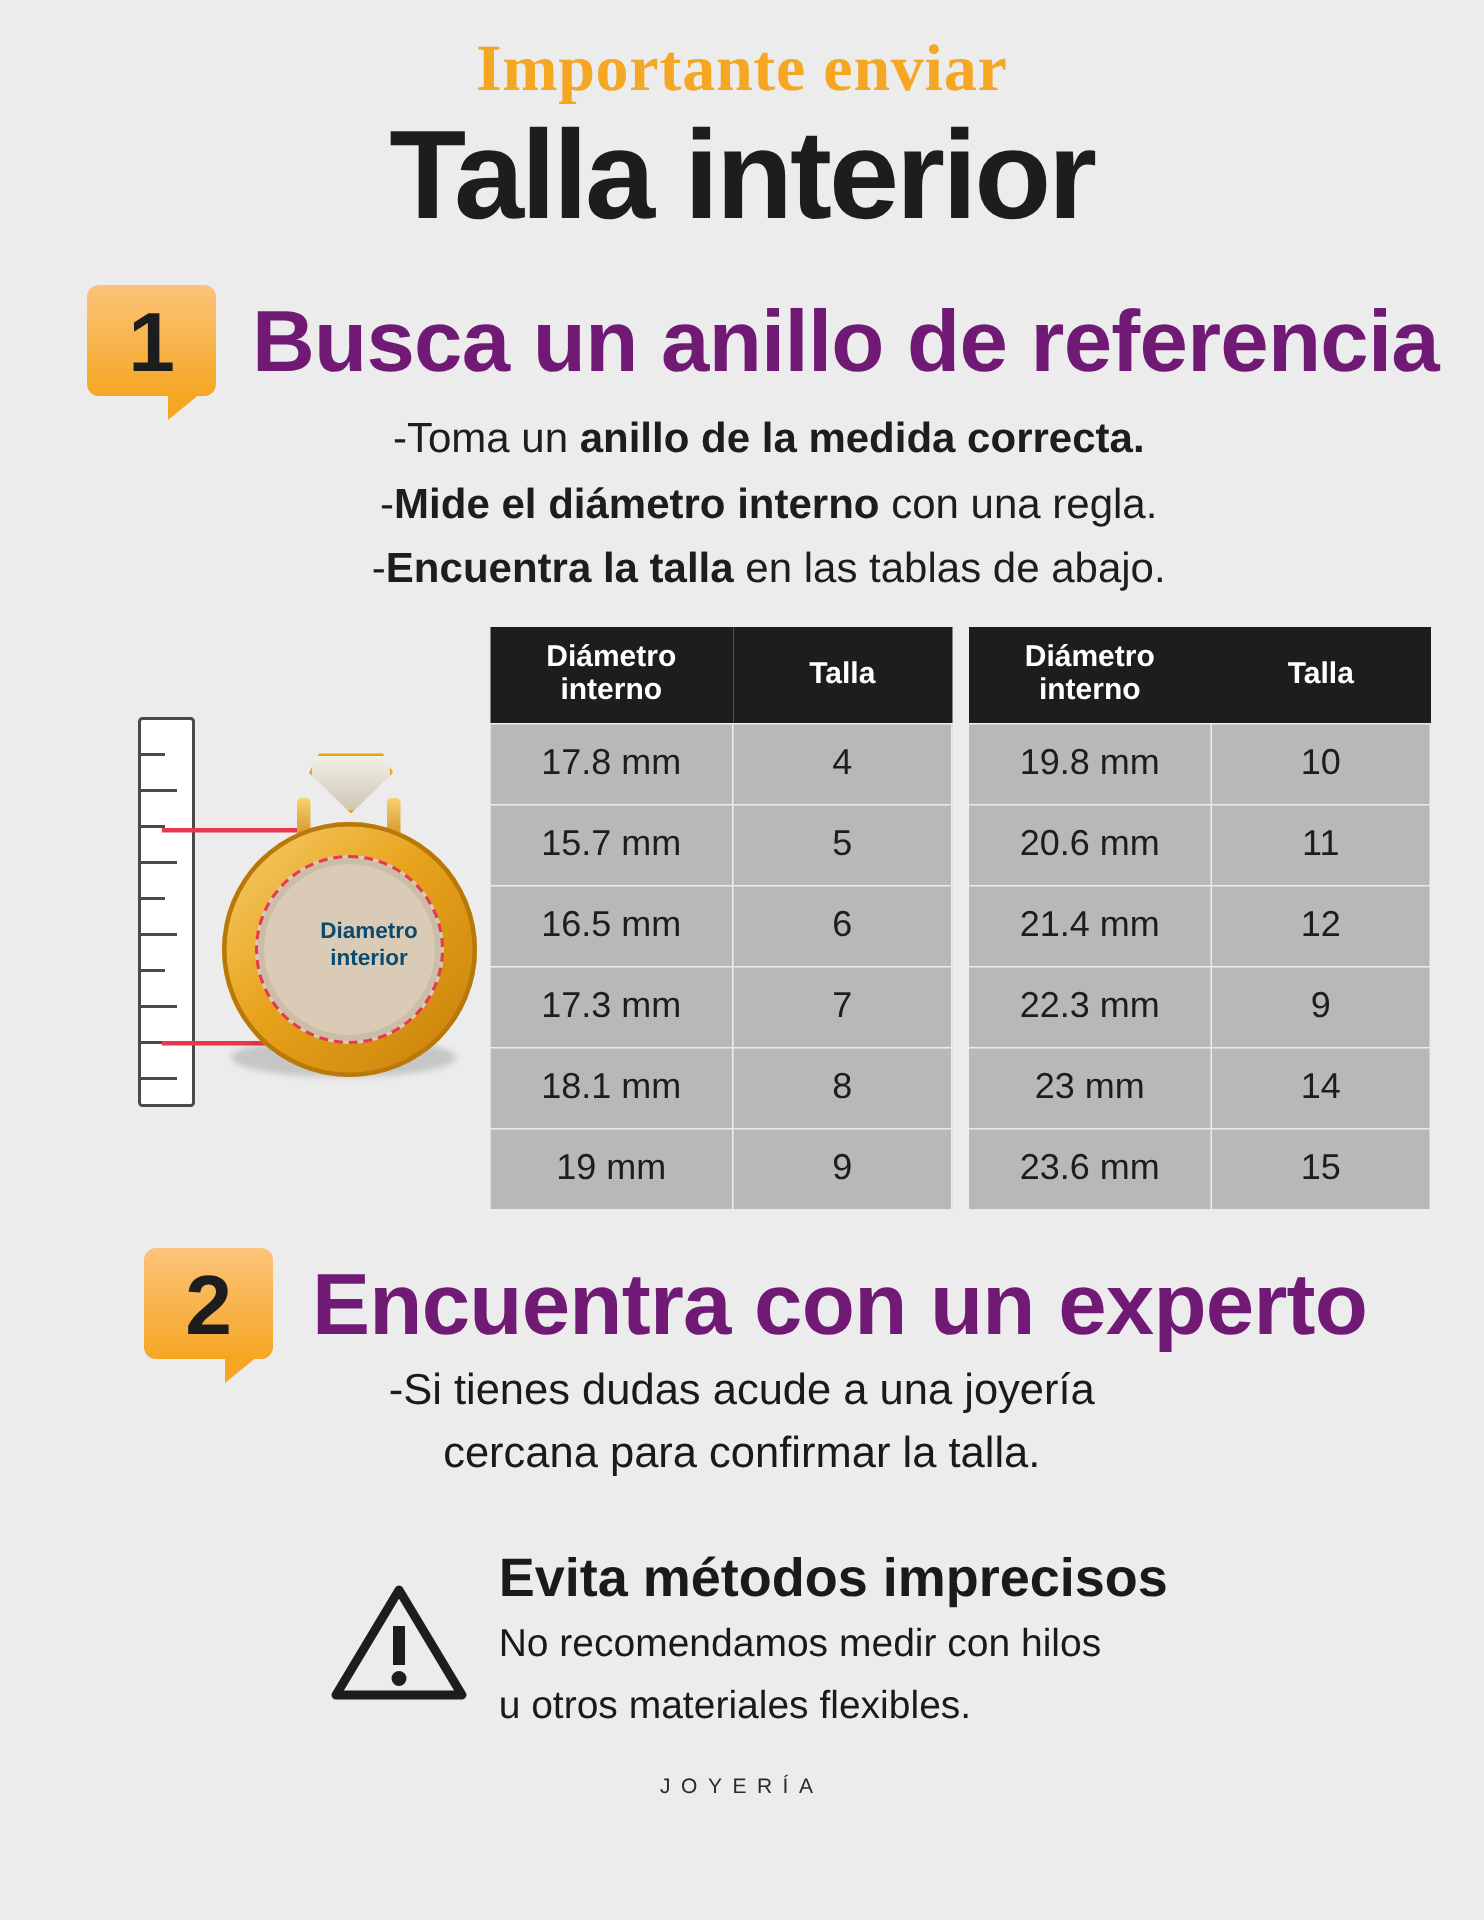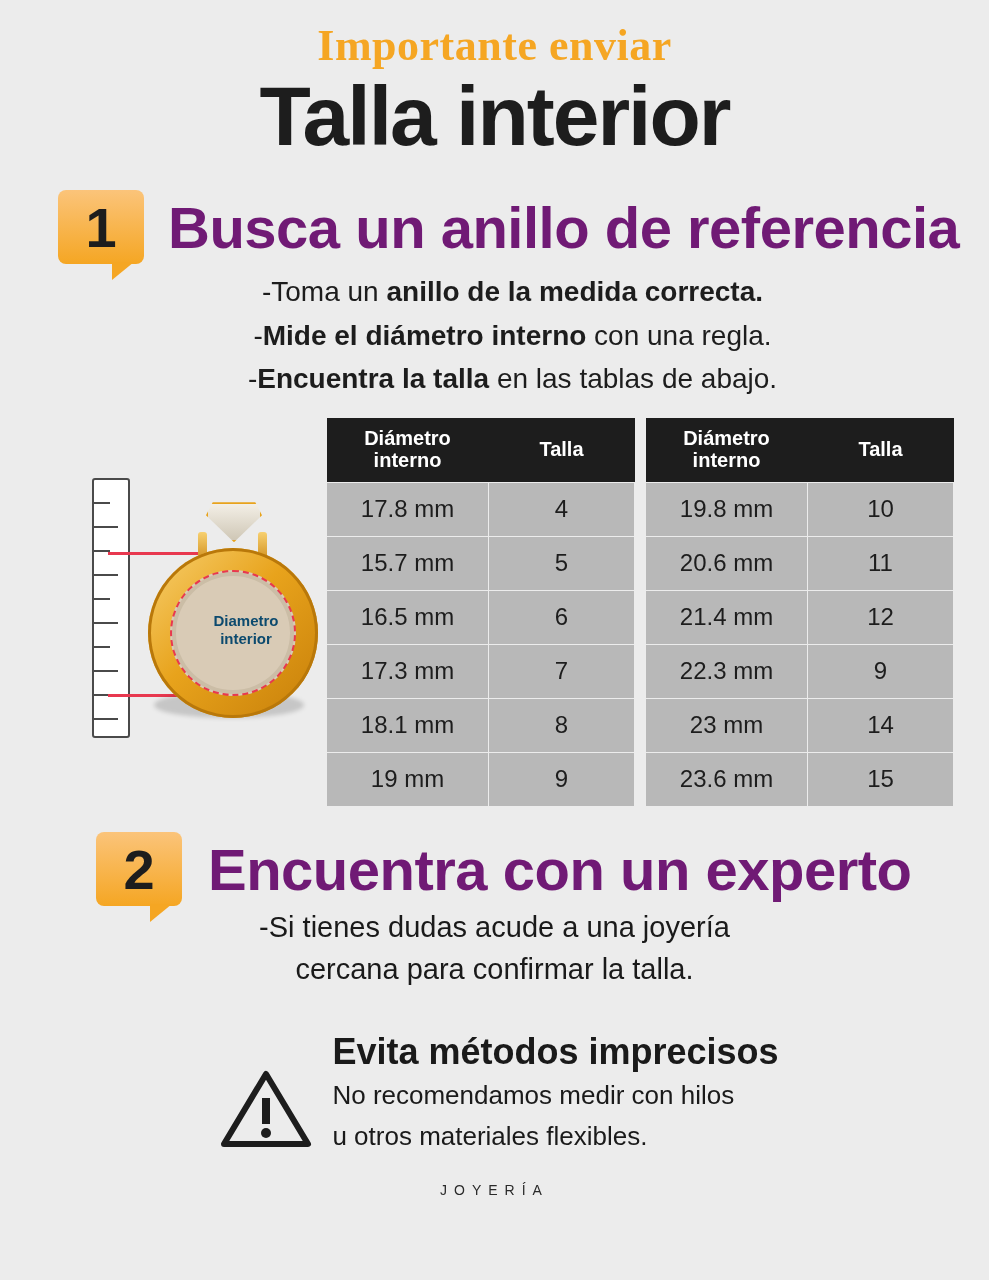--- a/index.html
+++ b/index.html
@@ -242,21 +242,21 @@
     text-align: center;
     margin-top: 0;
     font-size: 29px;
     line-height: 1.45;
   }
 
   
   .warning {
     display: flex;
     justify-content: center;
-    align-items: flex-end;
+    align-items: center;
     gap: 20px;
     margin-top: 42px;
     padding-left: 10px;
   }
   .warn-icon { margin-top: 8px; }
   .warn-title {
     font-size: 36px;
     font-weight: bold;
     line-height: 1.1;
   }

